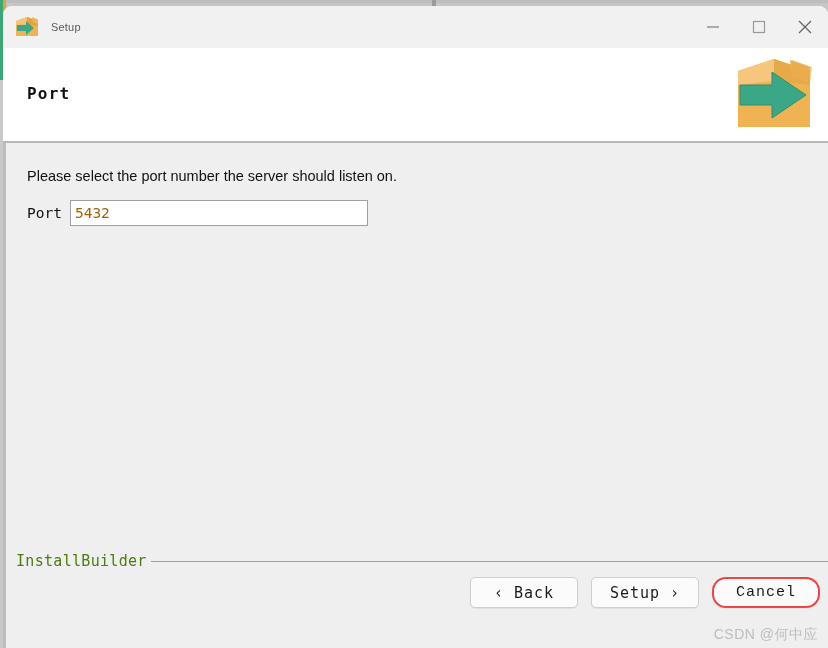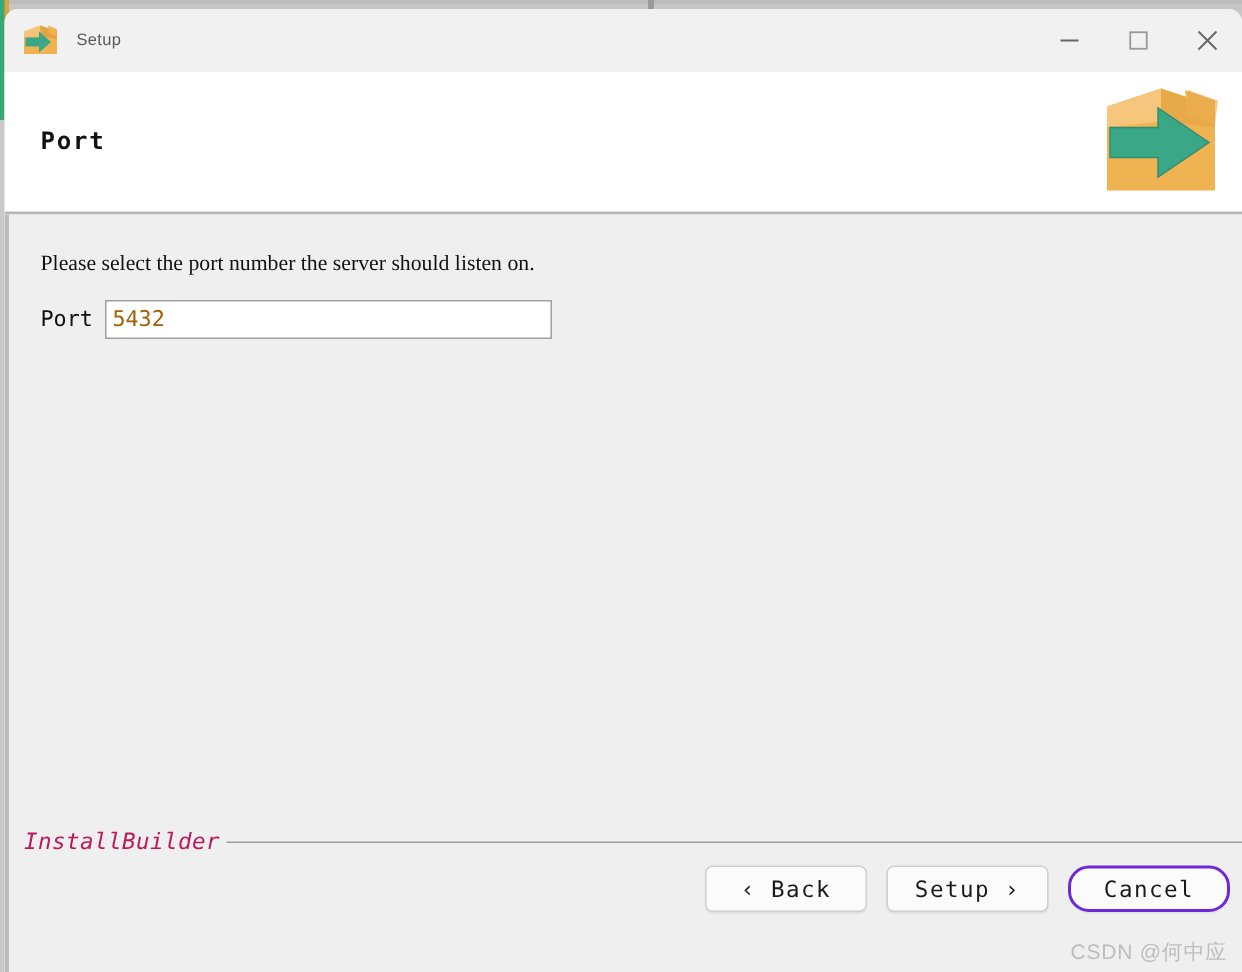--- a/index.html
+++ b/index.html
@@ -131,21 +131,21 @@
     position: relative;
     height: 505px;
     background: #efefef;
     border-left: 3px solid #bdbdbd;
     box-sizing: border-box;
   }
   .instruction {
     position: absolute;
     left: 21px;
     top: 25px;
-    font-family: Liberation Serif, serif;
+    font-family: Liberation Sans, sans-serif;
     font-size: 14.5px;
     color: #111111;
     white-space: nowrap;
   }
   .field-row {
     position: absolute;
     left: 21px;
     top: 57px;
     display: flex;
     align-items: center;
@@ -173,23 +173,22 @@
   .footer {
     position: relative;
     height: 100%;
   }
   .footer-brand {
     position: absolute;
     left: 10px;
     top: 409px;
     font-family: "DejaVu Sans Mono", monospace;
     font-size: 15px;
-    color: #be185d;
+    color: #4d7c0f;
     letter-spacing: 0.3px;
-    font-style: italic;
   }
   .footer-rule {
     position: absolute;
     left: 145px;
     top: 418px;
     right: 0;
     height: 1px;
     background: #9d9d9d;
   }
   .buttons {
@@ -210,22 +209,23 @@
     font-family: "DejaVu Sans Mono", monospace;
     font-size: 15px;
     color: #1a1a1a;
     display: flex;
     align-items: center;
     justify-content: center;
     letter-spacing: 1px;
     box-shadow: 0 1px 1px rgba(0,0,0,0.06);
   }
   .btn.focused {
-    border: 2px solid #6d28d9;
+    border: 2px solid #ef4444;
     border-radius: 14px;
+    font-family: Liberation Mono, monospace;
   }
 
   .watermark {
     position: absolute;
     right: 10px;
     bottom: 4px;
     font-size: 14px;
     color: #bdbdbd;
     font-family: "Liberation Sans", sans-serif;
     letter-spacing: 0.5px;

